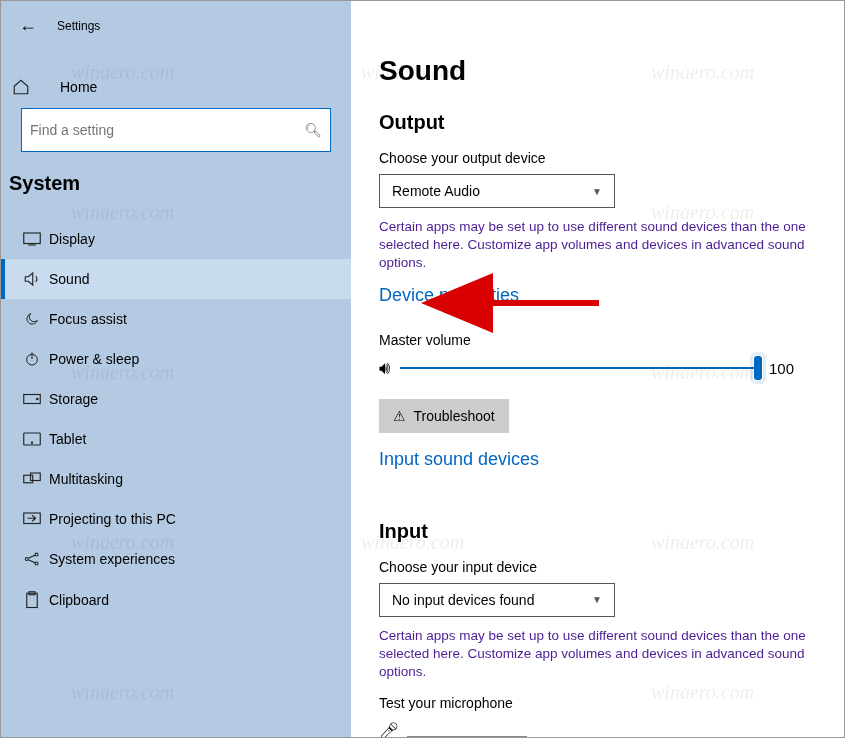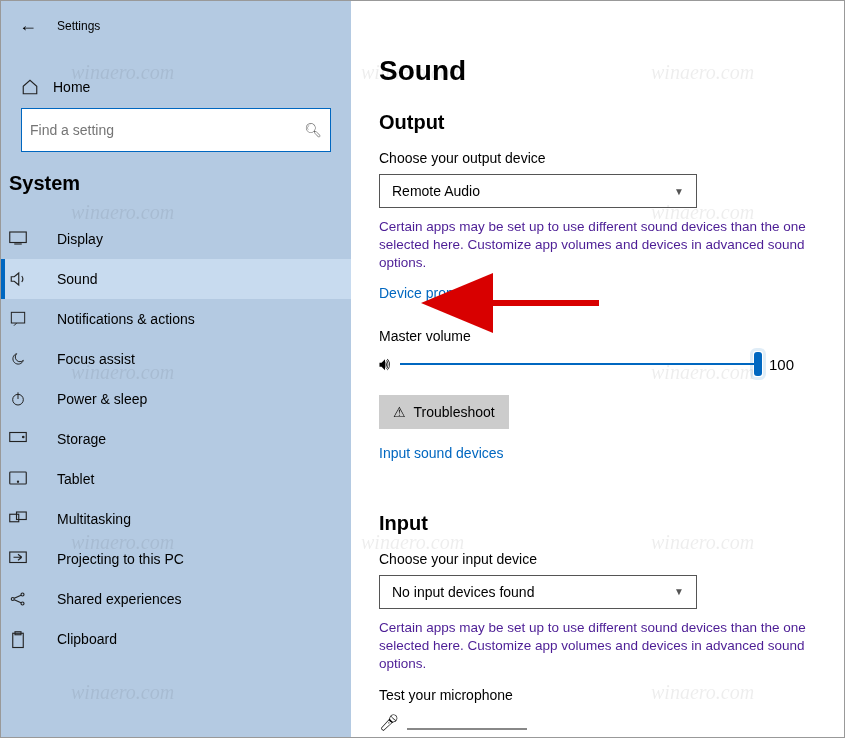--- a/index.html
+++ b/index.html
@@ -2,41 +2,41 @@
 <html><head>
 <meta charset="utf-8">
 <style>
   * { box-sizing: border-box; margin: 0; padding: 0; font-family: "Segoe UI", Tahoma, sans-serif; }
   body { width: 845px; height: 738px; overflow: hidden; background: #fff; border: 1px solid #999; position: relative; }
   .app { display: flex; height: 100%; }
   .sidebar { width: 350px; background: #b4cae2; padding: 0; display: flex; flex-direction: column; }
   .titlebar { display: flex; align-items: center; padding: 10px 14px 6px 14px; gap: 16px; }
   .back-arrow { font-size: 18px; color: #000; cursor: pointer; padding: 4px; }
   .titlebar-title { font-size: 12px; color: #000; }
-  .home-row { display: flex; align-items: center; gap: 14px; padding: 14px 0 12px 20px; margin-top: 18px; cursor: pointer; }
+  .home-row { display: flex; align-items: center; gap: 30px; padding: 14px 0 12px 11px; margin-top: 18px; cursor: pointer; }
   .home-row .icon { width: 18px; display: flex; justify-content: center; }
   .home-row span.label { font-size: 14px; color: #000; }
   .search-wrap { padding: 0 20px 14px 20px; }
   .search-box { display: flex; align-items: center; border: 1px solid #0067c0; background: #fff; height: 44px; padding: 0 8px; }
   .search-box input { flex: 1; border: none; outline: none; font-size: 14px; background: transparent; color: #666; }
   .search-box .search-icon { color: #666; font-size: 14px; }
   .category { font-weight: 600; font-size: 20px; padding: 6px 0 10px 8px; }
   .nav { margin-top: 14px; }
-  .nav-item { display: flex; gap: 30px; padding: 12px 0 12px 8px; cursor: pointer; position: relative; font-size: 14px; }
+  .nav-item { display: flex; align-items: center; gap: 8px; padding: 12px 0 12px 22px; cursor: pointer; position: relative; font-size: 14px; }
   .nav-item.selected { background: #c8dbef; }
   .nav-item.selected::before { content: ""; position: absolute; left: 0; top: 0; bottom: 0; width: 4px; background: #0067c0; }
   .nav-item .icon { width: 18px; display: flex; justify-content: center; color: #222; }
   .main { flex: 1; padding: 0 30px 0 28px; overflow: hidden; background: #fff; }
   .page-title { font-size: 28px; font-weight: 600; margin-top: 54px; margin-bottom: 24px; }
   .section-title { font-size: 20px; font-weight: 600; margin-top: 10px; margin-bottom: 16px; }
   .field-label { font-size: 14px; margin-bottom: 8px; }
-  .select { display: flex; justify-content: space-between; align-items: center; border: 1px solid #555; width: 318px; height: 34px; padding: 0 12px; font-size: 14px; cursor: pointer; }
+  .select { display: flex; justify-content: space-between; align-items: center; border: 1px solid #555; width: 236px; height: 34px; padding: 0 12px; font-size: 14px; cursor: pointer; }
   .select .chev { font-size: 10px; color: #555; }
   .helper-text { font-size: 13.5px; color: #4c1d95; margin-top: 10px; line-height: 1.35; max-width: 450px; }
-  .link { color: #0067c0; font-size: 14px; margin-top: 12px; cursor: pointer; display: inline-block; }
+  .link { color: #0067c0; font-size: 18px; margin-top: 12px; cursor: pointer; display: inline-block; }
   .slider-label { font-size: 14px; margin-top: 26px; }
   .slider-row { display: flex; align-items: center; gap: 10px; margin-top: 10px; width: 420px; }
   .speaker-ic { font-size: 18px; }
   .slider-track { flex: 1; height: 2px; background: #0067c0; position: relative; }
   .slider-thumb { position: absolute; right: 0; top: 50%; transform: translate(3px,-50%); width: 8px; height: 24px; background: #0067c0; border-radius: 3px; }
   .slider-thumb::after { content:""; position:absolute; inset:-4px; border:3px solid rgba(0,103,192,0.12); border-radius:6px; }
   .slider-val { font-size: 15px; min-width: 30px; }
   .troubleshoot { display: inline-flex; align-items: center; gap: 8px; background: #ccc; border: none; height: 34px; padding: 0 14px; font-size: 14px; margin-top: 20px; cursor: pointer; }
   .troubleshoot .warn { font-size: 14px; }
   .gap { height: 30px; }
@@ -87,29 +87,20 @@
             <svg width="18" height="16" viewBox="0 0 24 20" fill="none" stroke="#222" stroke-width="1.5">
               <path d="M3 7 H7 L13 2 V18 L7 13 H3 Z"></path>
               <path d="M17 6 Q20 10 17 14"></path>
             </svg>
           </span>
         <span>Sound</span>
       </div>
       <div class="nav-item">
         <span class="icon">
             <svg width="16" height="16" viewBox="0 0 24 24" fill="none" stroke="#222" stroke-width="1.5">
-              <rect x="2" y="2" width="20" height="16"></rect>
-              <path d="M6 22 L10 18"></path>
-            </svg>
-          </span>
-        <span>Notifications &amp; actions</span>
-      </div>
-      <div class="nav-item">
-        <span class="icon">
-            <svg width="16" height="16" viewBox="0 0 24 24" fill="none" stroke="#222" stroke-width="1.5">
               <path d="M20 14 A8 8 0 1 1 10 4 A6 6 0 0 0 20 14 Z"></path>
             </svg>
           </span>
         <span>Focus assist</span>
       </div>
       <div class="nav-item">
         <span class="icon">
             <svg width="16" height="16" viewBox="0 0 24 24" fill="none" stroke="#222" stroke-width="1.5">
               <circle cx="12" cy="13" r="8"></circle>
               <line x1="12" y1="2" x2="12" y2="12"></line>
@@ -156,21 +147,21 @@
       <div class="nav-item">
         <span class="icon">
             <svg width="18" height="16" viewBox="0 0 24 20" fill="none" stroke="#222" stroke-width="1.5">
               <circle cx="5" cy="10" r="2"></circle>
               <circle cx="18" cy="4" r="2"></circle>
               <circle cx="18" cy="16" r="2"></circle>
               <line x1="7" y1="9" x2="16" y2="5"></line>
               <line x1="7" y1="11" x2="16" y2="15"></line>
             </svg>
           </span>
-        <span>Shared experiences</span>
+        <span>System experiences</span>
       </div>
       <div class="nav-item">
         <span class="icon">
             <svg width="14" height="18" viewBox="0 0 18 24" fill="none" stroke="#222" stroke-width="1.5">
               <rect x="2" y="3" width="14" height="19"></rect>
               <rect x="5" y="1" width="8" height="4"></rect>
             </svg>
           </span>
         <span>Clipboard</span>
       </div>

